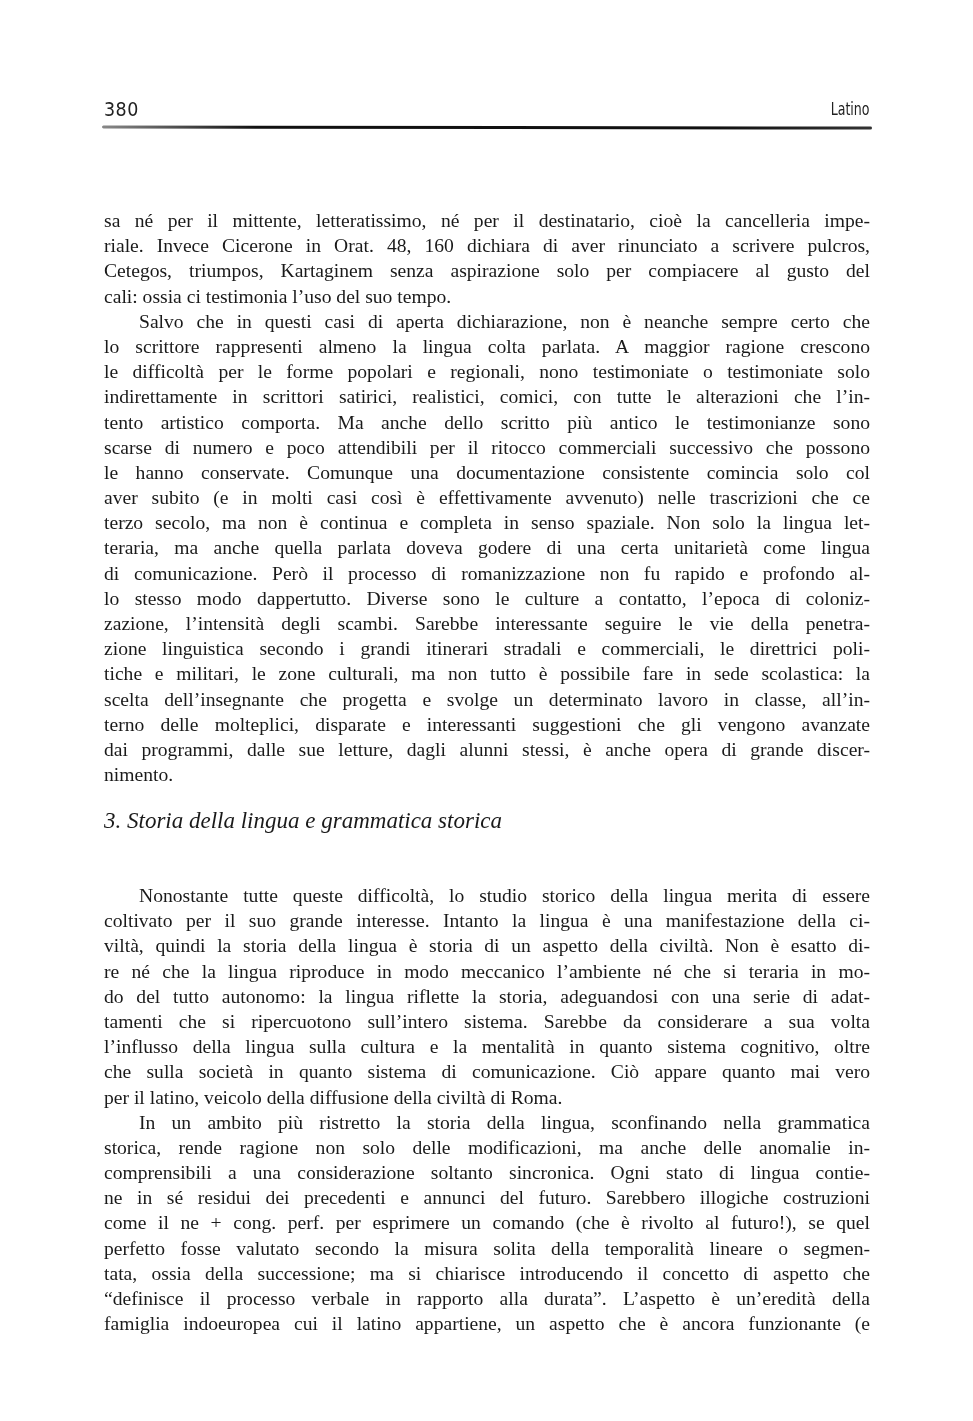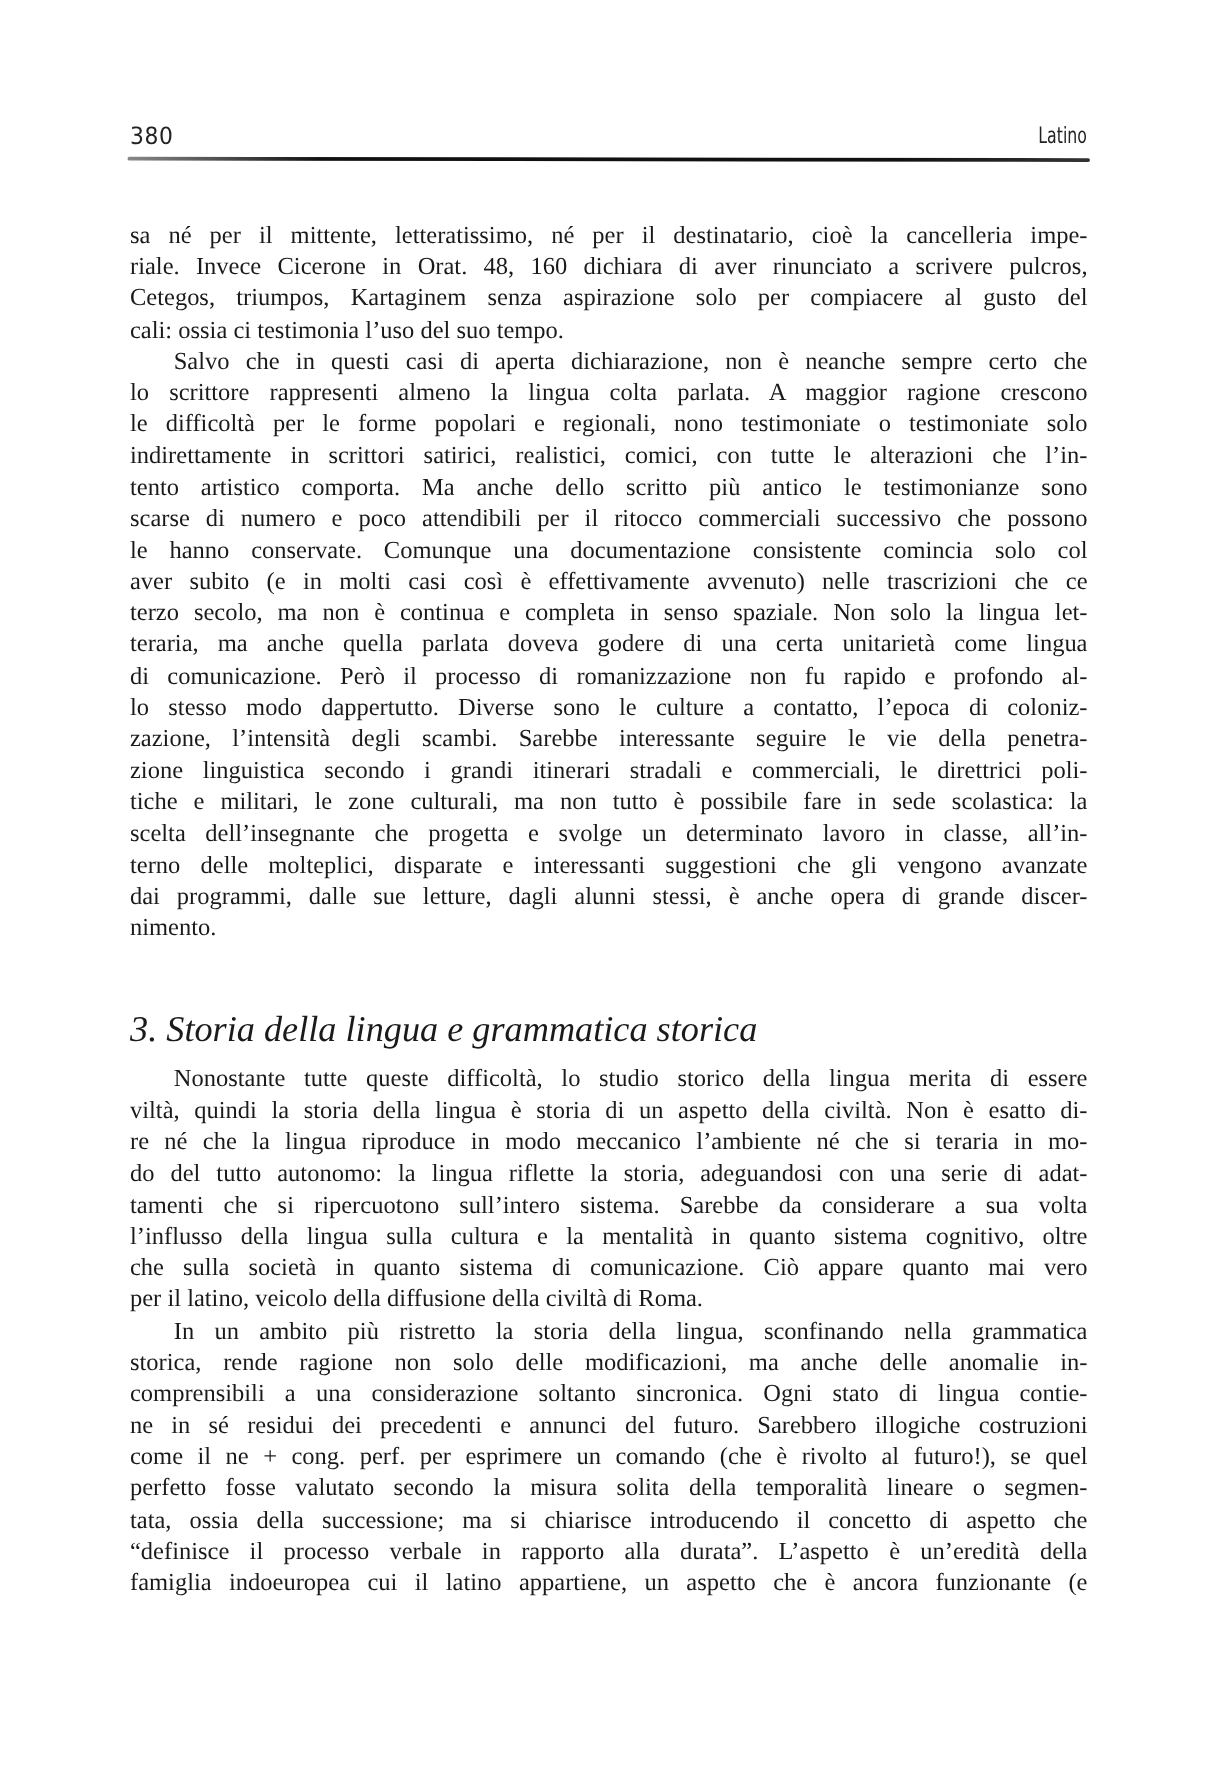--- a/index.html
+++ b/index.html
@@ -53,20 +53,21 @@
       border-radius: 2px;
       transform: rotate(0.08deg);
     }
     .text-block {
       position: absolute;
       left: 104px;
       font-family: "Liberation Serif", serif;
       font-size: 19.6px;
       line-height: 25.2px;
       color: #1a1a1a;
+      margin-top: 32px;
     }
     .line {
       display: block;
       white-space: nowrap;
       text-align: justify;
       text-align-last: justify;
       width: 766px;
       height: 25.2px;
     }
     .line.last {
@@ -76,21 +77,21 @@
       padding-left: 35px;
       width: 731px;
     }
     .ital { }
     .section-heading {
       position: absolute;
       left: 104px;
       top: 808px;
       font-family: "Liberation Serif", serif;
       font-style: italic;
-      font-size: 29px;
+      font-size: 23px;
       color: #1a1a1a;
     }
   </style>
 </head>
 <body>
 
 <div class="header">
   <span class="page-number">380</span>
   <span class="running-title">Latino</span>
 </div>
@@ -119,20 +120,21 @@
   <span class="line">scelta dell’insegnante che progetta e svolge un determinato lavoro in classe, all’in-</span>
   <span class="line">terno delle molteplici, disparate e interessanti suggestioni che gli vengono avanzate</span>
   <span class="line">dai programmi, dalle sue letture, dagli alunni stessi, è anche opera di grande discer-</span>
   <span class="line last">nimento.</span>
 </div>
 
 <div class="section-heading">3. Storia della lingua e grammatica storica</div>
 
 <div class="text-block" style="top:851px;">
   <span class="line indent">Nonostante tutte queste difficoltà, lo studio storico della lingua merita di essere</span>
+  <span class="line">coltivato per il suo grande interesse. Intanto la lingua è una manifestazione della ci-</span>
   <span class="line">viltà, quindi la storia della lingua è storia di un aspetto della civiltà. Non è esatto di-</span>
   <span class="line">re né che la lingua riproduce in modo meccanico l’ambiente né che si teraria in mo-</span>
   <span class="line">do del tutto autonomo: la lingua riflette la storia, adeguandosi con una serie di adat-</span>
   <span class="line">tamenti che si ripercuotono sull’intero sistema. Sarebbe da considerare a sua volta</span>
   <span class="line">l’influsso della lingua sulla cultura e la mentalità in quanto sistema cognitivo, oltre</span>
   <span class="line">che sulla società in quanto sistema di comunicazione. Ciò appare quanto mai vero</span>
   <span class="line last">per il latino, veicolo della diffusione della civiltà di Roma.</span>
   <span class="line indent">In un ambito più ristretto la storia della lingua, sconfinando nella grammatica</span>
   <span class="line">storica, rende ragione non solo delle modificazioni, ma anche delle anomalie in-</span>
   <span class="line">comprensibili a una considerazione soltanto sincronica. Ogni stato di lingua contie-</span>

